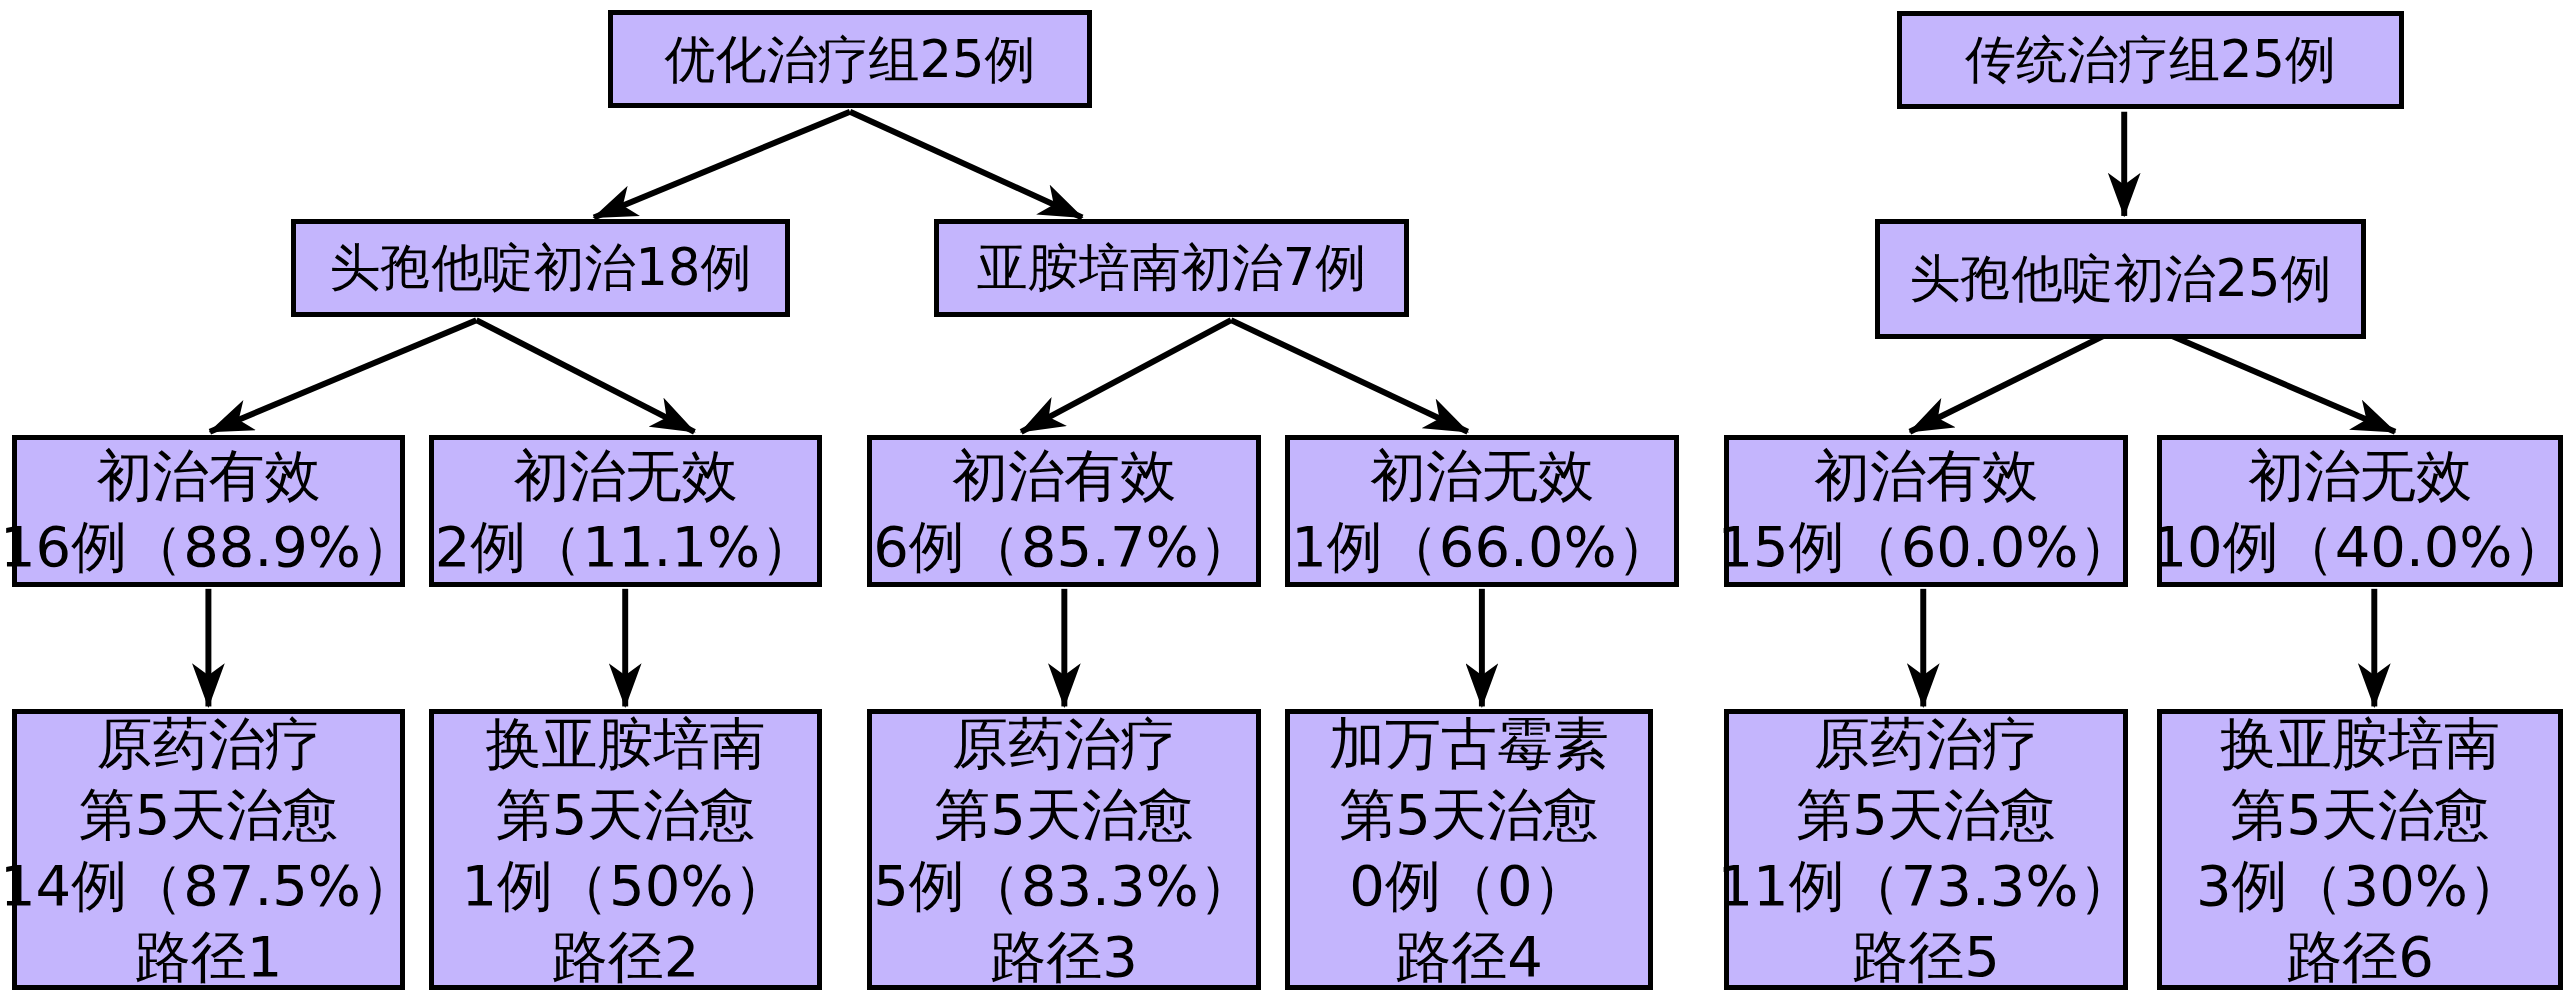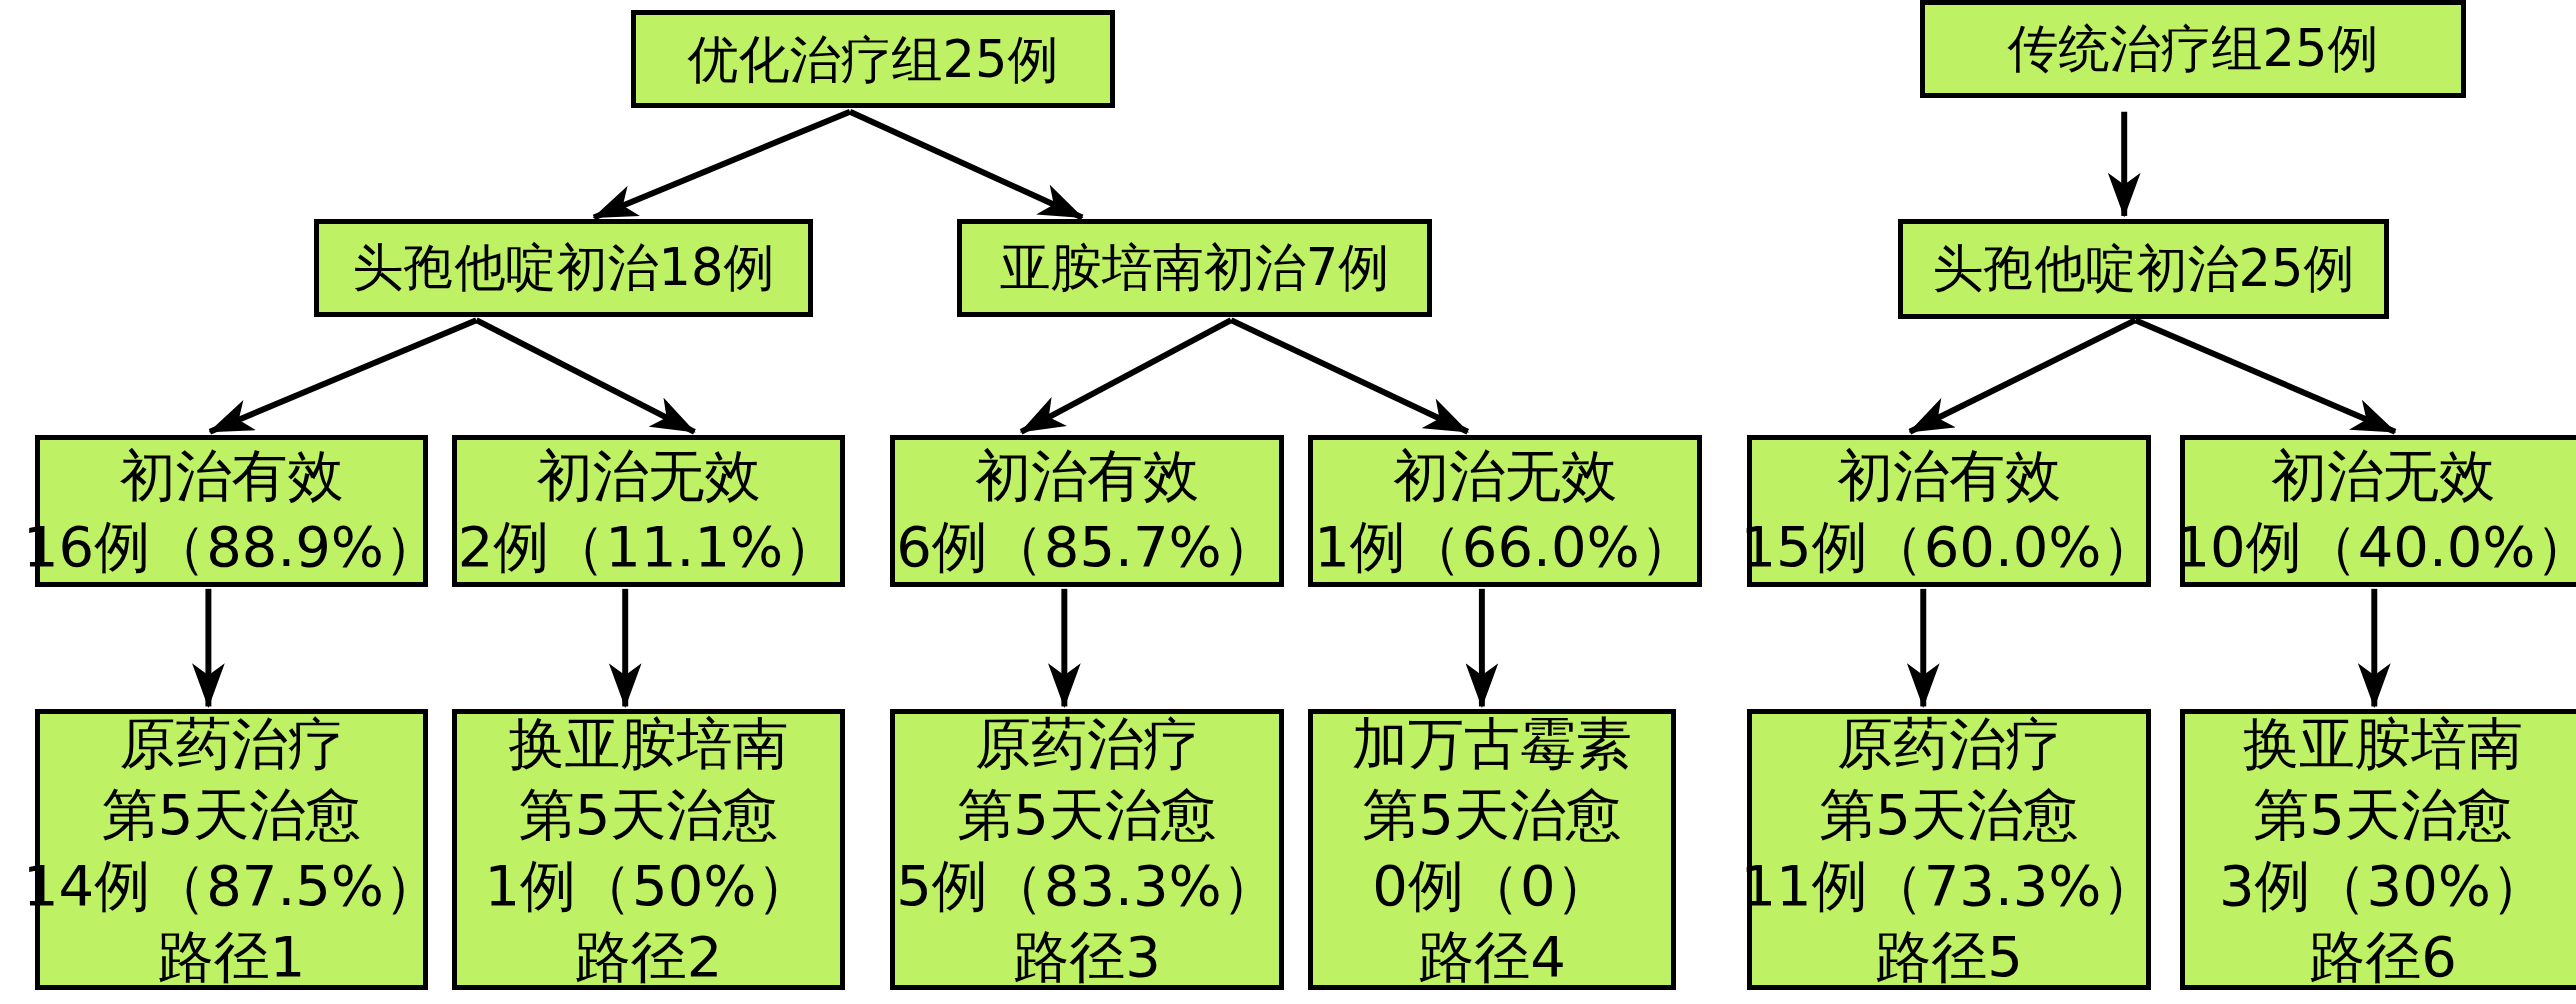--- a/index.html
+++ b/index.html
@@ -9,27 +9,26 @@
     height: 1005px;
     background: #ffffff;
     color: #000000;
     font-family: "DejaVu Sans", "Liberation Sans", sans-serif;
     overflow: hidden;
   }
   .node {
     position: absolute;
     box-sizing: border-box;
     border: 5.2px solid #000000;
-    background: #bef264;
+    background: #c4b5fd;
     display: flex;
     flex-direction: column;
     align-items: center;
     justify-content: center;
     text-align: center;
-    margin-left: 23px;
   }
   .line {
     font-size: 56px;
     line-height: 71px;
     white-space: nowrap;
     color: #000000;
   }
   .single .line { font-size: 51px; line-height: 1.25; }
   #arrows {
     position: absolute;
@@ -62,31 +61,31 @@
     <line x1="840" y1="791" x2="840" y2="949" marker-end="url(#dart)"></line>
     <line x1="1430" y1="791" x2="1430" y2="949" marker-end="url(#dart)"></line>
     <line x1="1991" y1="791" x2="1991" y2="949" marker-end="url(#dart)"></line>
     <line x1="2584" y1="791" x2="2584" y2="949" marker-end="url(#dart)"></line>
     <line x1="3190" y1="791" x2="3190" y2="949" marker-end="url(#dart)"></line>
   </svg>
 
   <div class="node single" style="left:608px; top:10.4px; width:484px; height:98px;">
     <span class="line">优化治疗组25例</span>
   </div>
-  <div class="node single" style="left:1897px; top:0; width:546px; height:98px;">
+  <div class="node single" style="left:1897px; top:11px; width:507px; height:98px;">
     <span class="line">传统治疗组25例</span>
   </div>
 
   <div class="node single" style="left:291px; top:219px; width:499px; height:98px;text-align:right;">
     <span class="line">头孢他啶初治18例</span>
   </div>
   <div class="node single" style="left:934px; top:219px; width:475px; height:98px;">
     <span class="line">亚胺培南初治7例</span>
   </div>
-  <div class="node single" style="left:1875px; top:219px; width:491px; height:100px;">
+  <div class="node single" style="left:1875px; top:219px; width:491px; height:120px;">
     <span class="line">头孢他啶初治25例</span>
   </div>
 
   <div class="node" style="left:12px; top:435px; width:393px; height:152px;">
     <span class="line">初治有效</span>
     <span class="line">16例（88.9%）</span>
   </div>
   <div class="node" style="left:429px; top:435px; width:393px; height:152px;">
     <span class="line">初治无效</span>
     <span class="line">2例（11.1%）</span>

